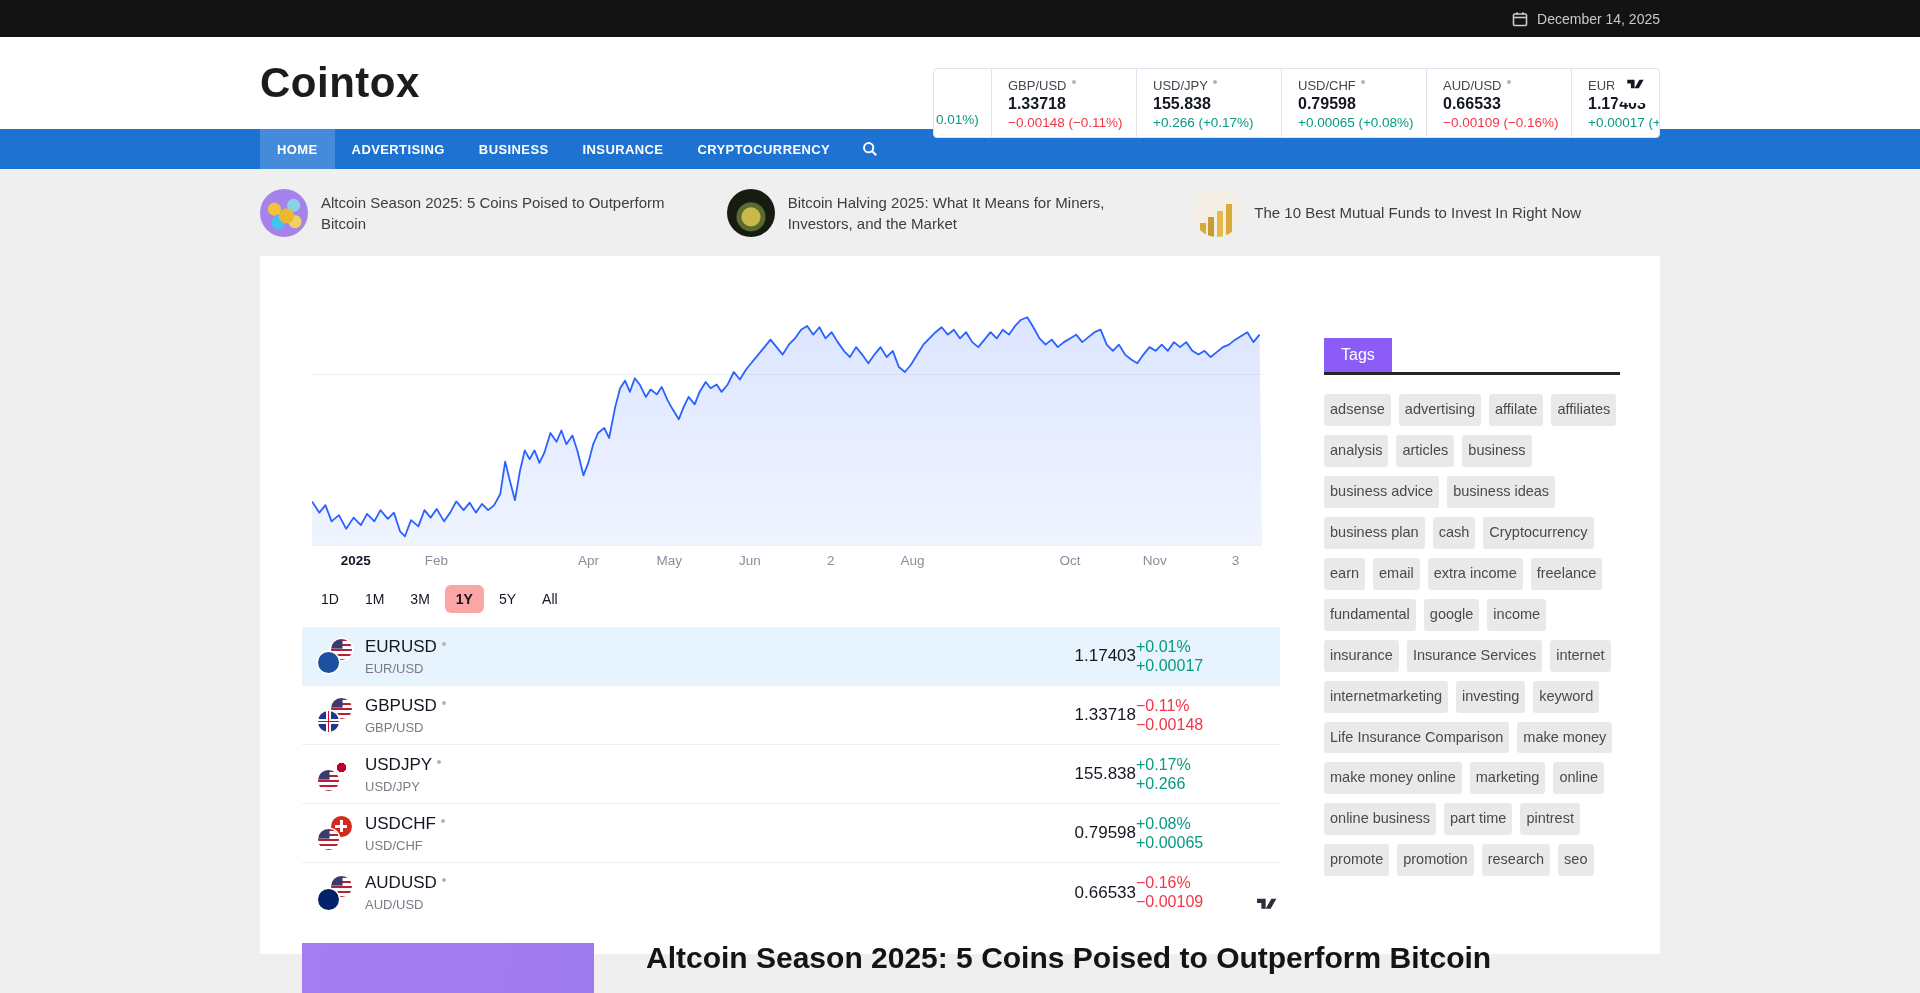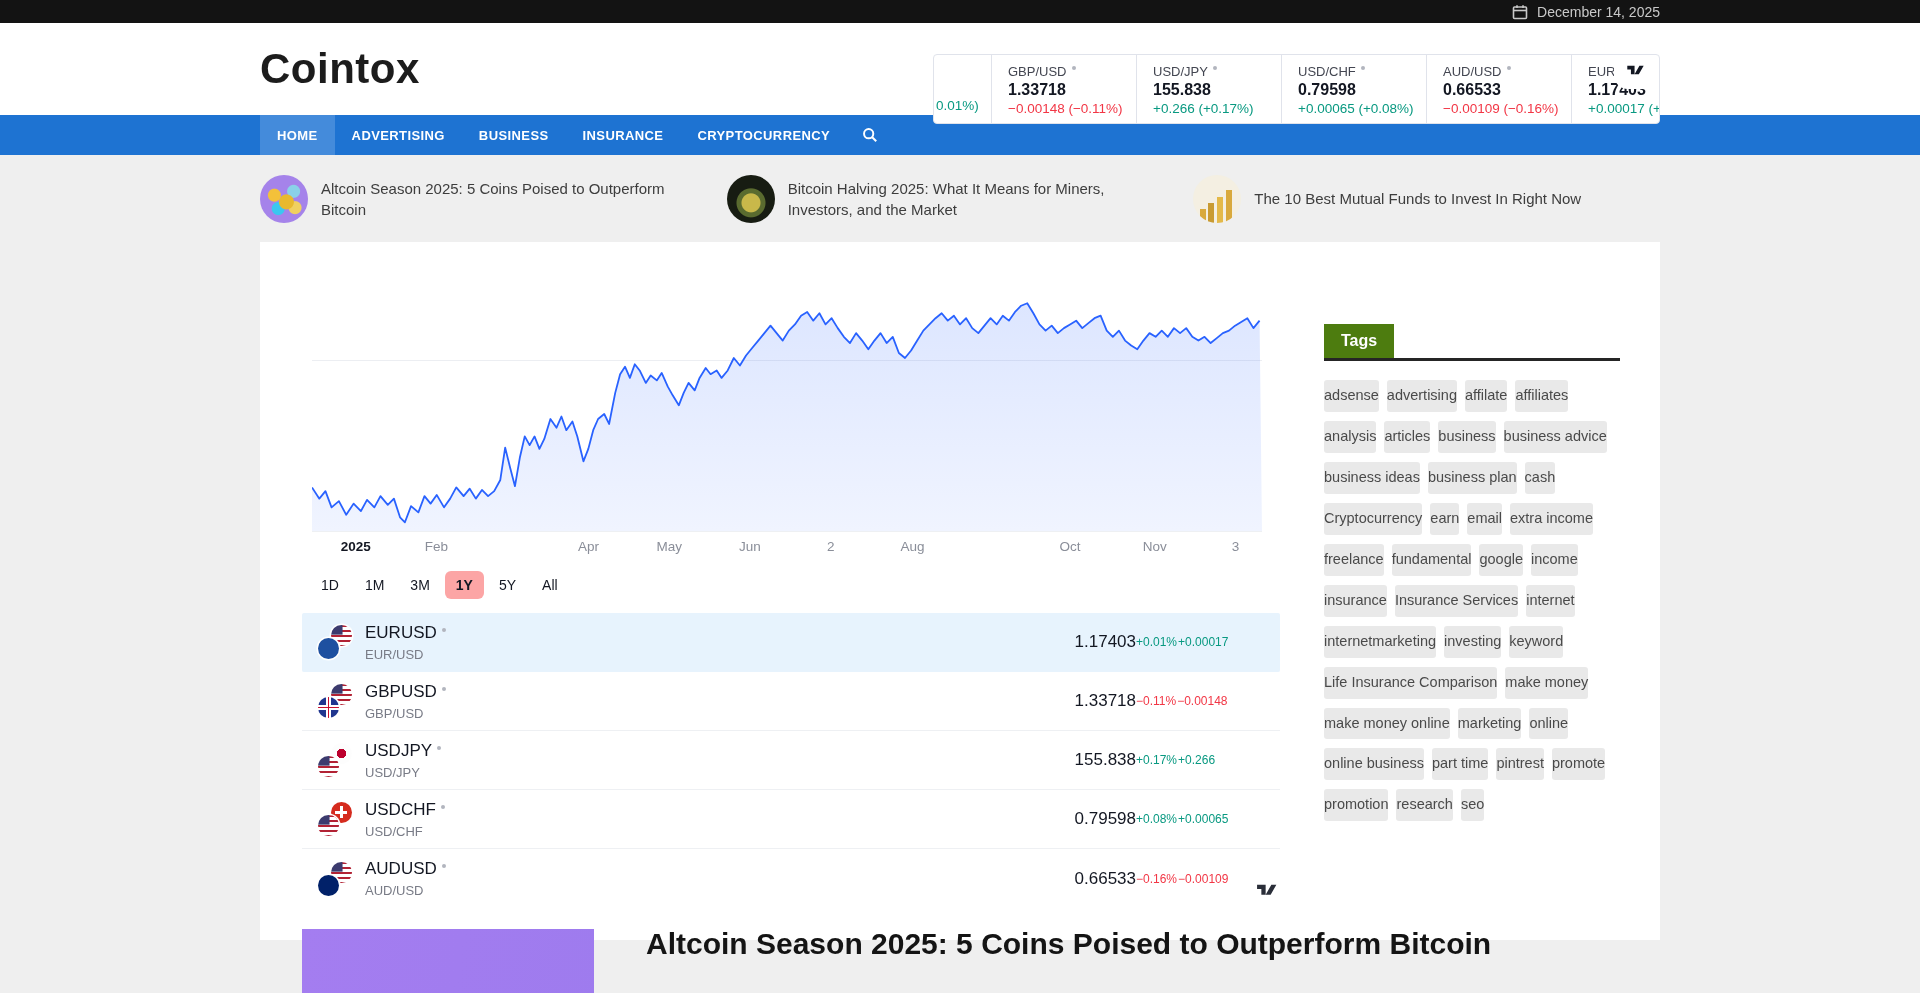--- a/index.html
+++ b/index.html
@@ -1,21 +1,21 @@
 <!DOCTYPE html>
 <html><head>
 <meta charset="utf-8">
 <style>
   * { margin:0; padding:0; box-sizing:border-box; }
   html,body { width:1920px; height:993px; overflow:hidden; background:#efefef;
     font-family:"Liberation Sans", sans-serif; }
   .container { width:1400px; margin:0 auto; position:relative; height:100%; }
 
   
-  .topbar { height:23px; background:#131313; }
+  .topbar { height:37px; background:#131313; }
   .topbar .container { display:flex; align-items:center; }
   .top-date { margin-left:auto; color:#c9c9c9; font-size:14px; display:flex; align-items:center; gap:9px; }
   .cal-svg { width:16px; height:16px; stroke:#c9c9c9; fill:none; stroke-width:1.6; }
 
   
   .header { height:92px; background:#fff; }
   .logo { position:absolute; left:0; top:50%; transform:translateY(-50%);
     font-size:42px; font-weight:700; color:#1c1c1c; letter-spacing:.5px; }
   .ticker { position:absolute; right:0; top:31px; width:727px; height:70px; background:#fff;
     border:1px solid #e0e3eb; border-radius:4px; display:flex; overflow:hidden; }
@@ -99,32 +99,32 @@
     linear-gradient(transparent 40%, #fff 40% 60%, transparent 60%), #20368f; }
   .flag.jp { background:radial-gradient(circle at 50% 50%, #bc002d 0 31%, #fdfdfd 32%); }
   .flag.ch { background-color:#d52b1e; background-image:
     linear-gradient(#fff,#fff), linear-gradient(#fff,#fff);
     background-size:58% 16%, 16% 58%; background-position:center; background-repeat:no-repeat; }
   .flag.au { background:#012169; }
   .sym-wrap { display:flex; flex-direction:column; }
   .sym { font-size:17px; color:#131722; font-weight:500; }
   .pair-sub { font-size:13px; color:#787b86; margin-top:4px; }
   .val { margin-left:auto; width:200px; text-align:right; font-size:17px; color:#131722; }
-  .chg-col { width:127px; text-align:left; font-size:12px; line-height:18px;
-    display:flex; flex-direction:row; gap:1px; }
+  .chg-col { width:127px; text-align:left; font-size:16px; line-height:18px;
+    display:flex; flex-direction:column; gap:1px; }
   .rows-logo { position:absolute; right:-6px; bottom:2px; background:#fff;
     padding:6px 4px 3px 10px; border-radius:12px 0 0 0; cursor:pointer; }
 
   
   .sidebar { width:296px; flex:none; padding-top:22px; }
   .tags-head { border-bottom:3px solid #252525; }
-  .tags-tab { display:inline-block; background:#4d7c0f; color:#fff; font-size:16px;
-    font-weight:700; padding:8px 17px; }
+  .tags-tab { display:inline-block; background:#8b5cf6; color:#fff; font-size:16px;
+    font-weight:400; padding:8px 17px; }
   .tags-cloud { margin-top:19px; display:flex; flex-wrap:wrap; gap:9px 8px; }
-  .tag { background:#e9e9e9; color:#4a4a4a; font-size:14.5px; padding:8px 0;
+  .tag { background:#e9e9e9; color:#4a4a4a; font-size:14.5px; padding:8px 6px;
     border-radius:3px; line-height:1.1; cursor:pointer; white-space:nowrap; }
 
   
   .article { position:absolute; left:0; top:687px; width:1400px; display:flex; gap:52px; }
   .article-img { width:292px; height:170px; margin-left:42px; flex:none;
     background:linear-gradient(100deg,#a47df0,#9e7bee); }
   .article-title { font-size:30px; font-weight:700; color:#141414; line-height:1.25;
     margin-top:-4px; white-space:nowrap; }
   .card-holder { position:relative; width:1400px; margin:0 auto; }
 </style>

